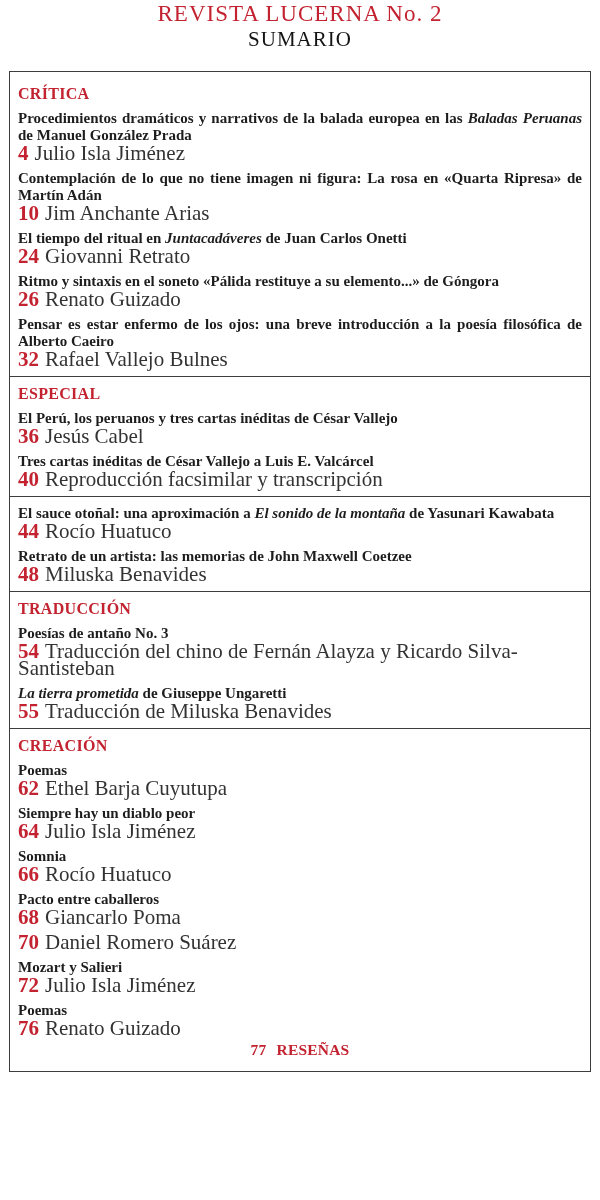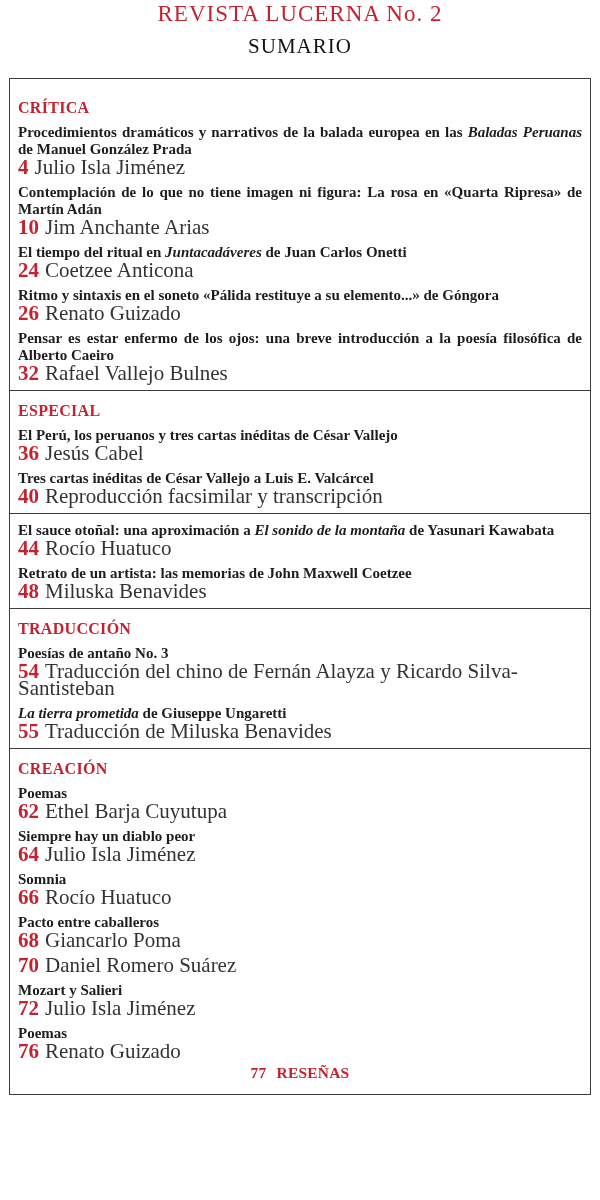--- a/index.html
+++ b/index.html
@@ -13,30 +13,30 @@
     width:600px;height:1200px;overflow:hidden;background:#ffffff;
     font-family:"Liberation Serif","DejaVu Serif",serif;
     color:var(--ink);
   }
   .masthead{text-align:center;padding-top:1px;}
   .journal-title{
     margin:0;font-size:23px;font-weight:normal;color:var(--accent);
     letter-spacing:1px;line-height:25px;
   }
   .sumario-title{
-    margin:8px 0 0;font-size:21px;font-weight:normal;color:#141414;
+    margin:1px 0 0;font-size:21px;font-weight:normal;color:#141414;
     letter-spacing:1px;line-height:24px;
   }
   .toc-box{
     margin:20px 9px 0;border:1.5px solid var(--line);
     padding:9px 8px 12px;
   }
   .toc-group{margin:0;}
   .section-heading{
-    margin:11px 0 7px;font-size:16px;font-weight:bold;color:var(--accent);
+    margin:4px 0 7px;font-size:16px;font-weight:bold;color:var(--accent);
     line-height:18px;letter-spacing:.3px;
   }
   .entry{margin:0 0 8px;}
   .entry:last-child{margin-bottom:2px;}
   .entry-title{
     margin:0;font-size:15px;font-weight:bold;line-height:17px;
     text-align:justify;color:var(--ink);
   }
   .entry-title .italic{font-style:italic;}
   .entry-byline{margin:1px 0 0;font-size:21px;line-height:17px;color:#333333;}
@@ -63,21 +63,21 @@
         <div class="entry">
           <p class="entry-title"><span>Procedimientos dramáticos y narrativos de la balada europea en las </span><span class="italic">Baladas Peruanas</span><span> de Manuel González Prada</span></p>
           <p class="entry-byline"><span class="page-num">4</span><span class="author">Julio Isla Jiménez</span></p>
         </div>
         <div class="entry">
           <p class="entry-title"><span>Contemplación de lo que no tiene imagen ni figura: La rosa en «Quarta Ripresa» de Martín Adán</span></p>
           <p class="entry-byline"><span class="page-num">10</span><span class="author">Jim Anchante Arias</span></p>
         </div>
         <div class="entry">
           <p class="entry-title"><span>El tiempo del ritual en </span><span class="italic">Juntacadáveres</span><span> de Juan Carlos Onetti</span></p>
-          <p class="entry-byline"><span class="page-num">24</span><span class="author">Coetzee Anticona</span></p>
+          <p class="entry-byline"><span class="page-num">24</span><span class="author">Giovanni Retrato</span></p>
         </div>
         <div class="entry">
           <p class="entry-title"><span>Ritmo y sintaxis en el soneto «Pálida restituye a su elemento...» de Góngora</span></p>
           <p class="entry-byline"><span class="page-num">26</span><span class="author">Renato Guizado</span></p>
         </div>
         <div class="entry">
           <p class="entry-title"><span>Pensar es estar enfermo de los ojos: una breve introducción a la poesía filosófica de Alberto Caeiro</span></p>
           <p class="entry-byline"><span class="page-num">32</span><span class="author">Rafael Vallejo Bulnes</span></p>
         </div>
       </section>

